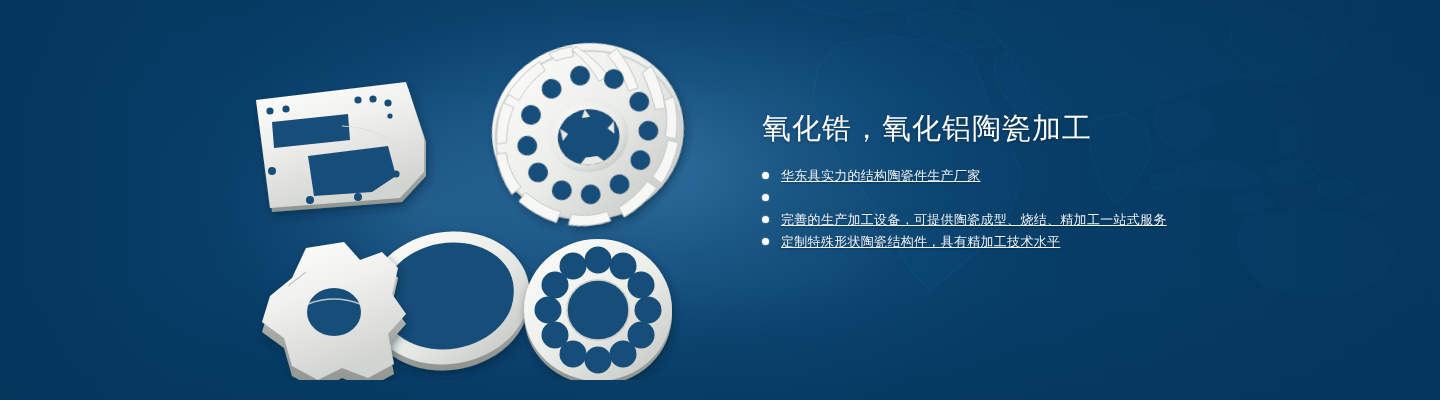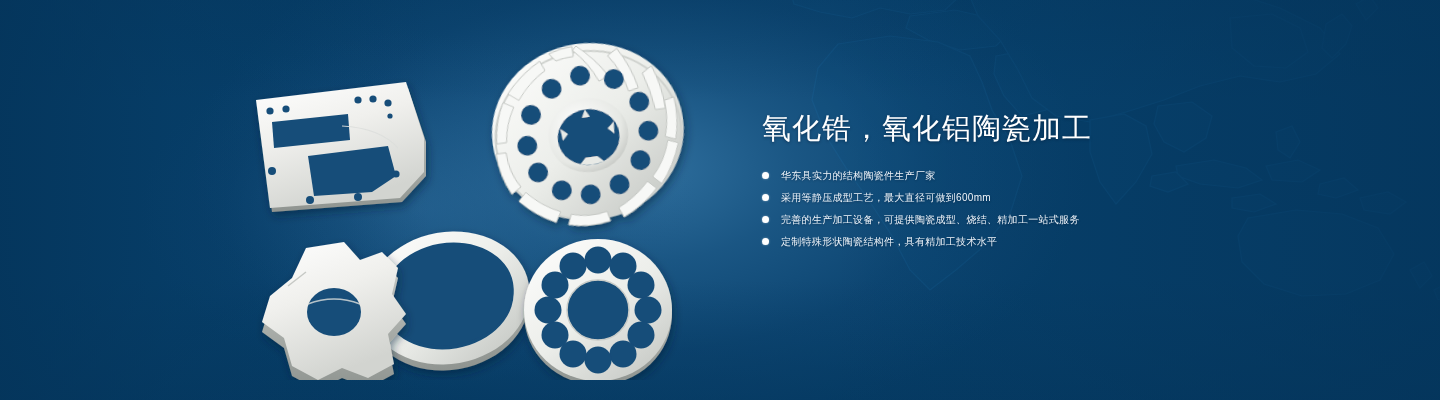--- a/index.html
+++ b/index.html
@@ -113,25 +113,26 @@
     flex: 0 0 auto;
     width: 7px;
     height: 7px;
     border-radius: 50%;
     background: #ffffff;
     margin-right: 12px;
     box-shadow: 0 0 2px rgba(255,255,255,0.5);
   }
   .bullet-text {
     color: #eef4fa;
-    font-size: 10px;
+    font-size: 13px;
     line-height: 15px;
     letter-spacing: 0.3px;
     white-space: nowrap;
     text-shadow: 0 1px 2px rgba(0,20,45,0.4);
+    text-decoration: underline;
   }
 </style>
 </head>
 <body>
 
 <div class="banner">
 
   <div class="bg-base"></div>
   <div class="bg-glow"></div>
   <div class="bg-glow2"></div>
@@ -316,21 +317,20 @@
   <div class="copy">
     <div class="title">氧化锆，氧化铝陶瓷加工</div>
 
     <ul class="bullets">
       <li class="bullet">
         <span class="dot"></span>
         <span class="bullet-text">华东具实力的结构陶瓷件生产厂家</span>
       </li>
       <li class="bullet">
         <span class="dot"></span>
-        <span class="bullet-text">采用等静压成型工艺，最大直径可做到600mm</span>
       </li>
       <li class="bullet">
         <span class="dot"></span>
         <span class="bullet-text">完善的生产加工设备，可提供陶瓷成型、烧结、精加工一站式服务</span>
       </li>
       <li class="bullet">
         <span class="dot"></span>
         <span class="bullet-text">定制特殊形状陶瓷结构件，具有精加工技术水平</span>
       </li>
     </ul>

